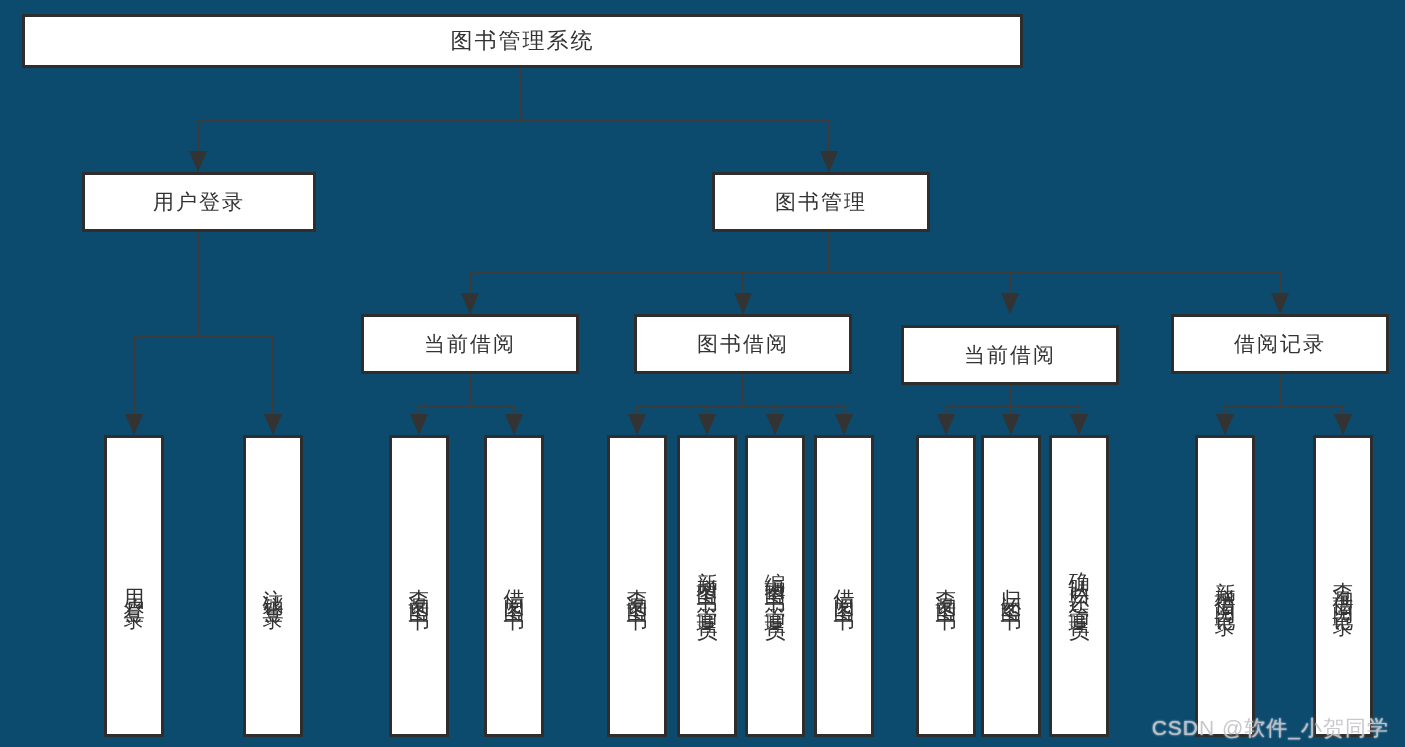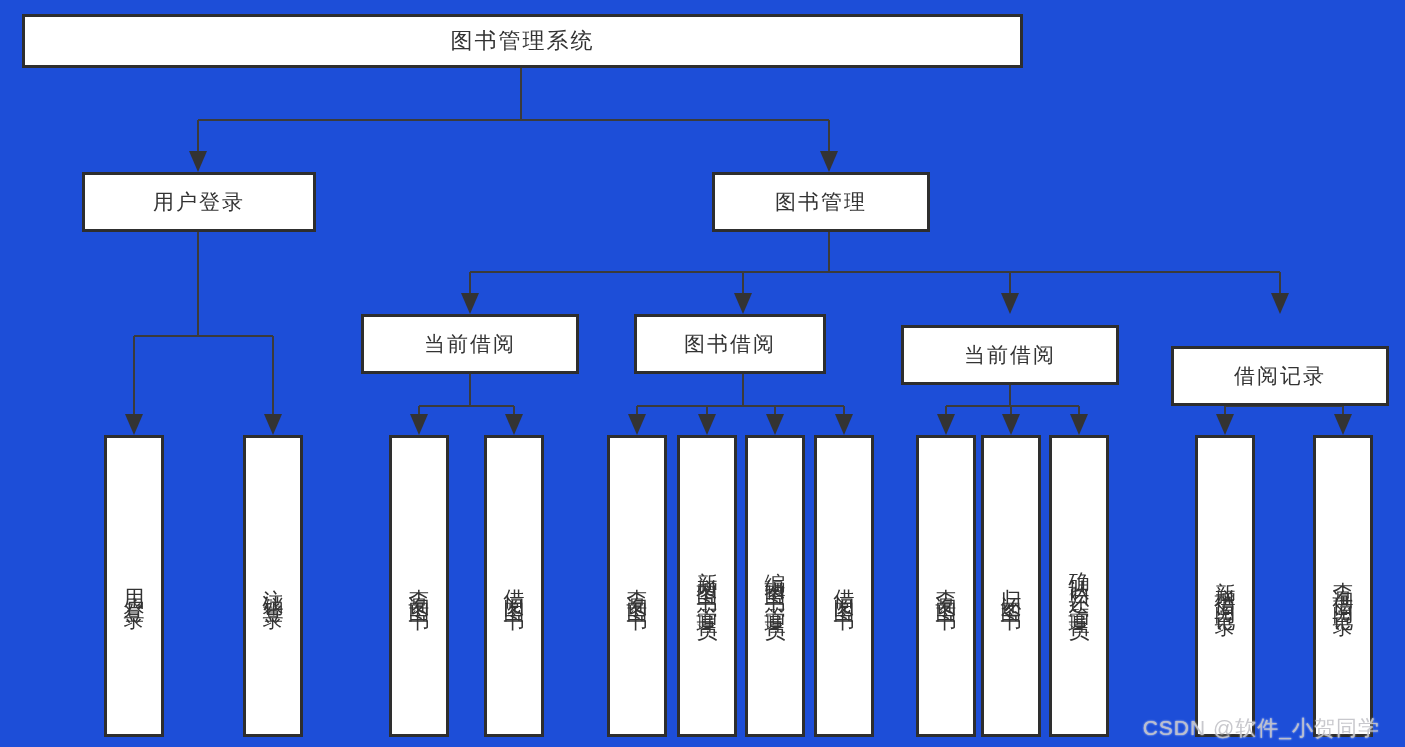--- a/index.html
+++ b/index.html
@@ -1,41 +1,41 @@
 <!DOCTYPE html>
 <html><head>
 <meta charset="utf-8">
 <style>
   html,body{margin:0;padding:0;background:#ffffff;}
   body{width:1405px;height:747px;overflow:hidden;}
-  .canvas{position:relative;width:1405px;height:747px;background:#1d4ed8;
+  .canvas{position:relative;width:1405px;height:747px;background:#0c4a6e;
           font-family:"Liberation Sans","DejaVu Sans",sans-serif;color:#333333;}
   .connectors{position:absolute;left:0;top:0;width:1405px;height:747px;}
   .connectors path{stroke:#3b3b3b;stroke-width:2;fill:none;}
   .connectors polygon{fill:#333333;stroke:none;}
   .box{position:absolute;box-sizing:border-box;background:#ffffff;border:3px solid #2e2e2e;
        display:flex;align-items:center;justify-content:center;
        font-size:21px;color:#333333;letter-spacing:2px;white-space:nowrap;z-index:2;}
   .hbox{height:60px;}
   .p-root{left:22px;top:14px;width:1001px;height:54px;font-size:22px;}
   .p-l2a{left:82px;top:172px;width:234px;}
   .p-l2b{left:712px;top:172px;width:218px;}
   .p-l3a{left:361px;top:314px;width:218px;}
-  .p-l3b{left:634px;top:314px;width:192px;}
+  .p-l3b{left:634px;top:314px;width:218px;}
   .p-l3c{left:901px;top:314px;width:218px;margin-top:11px;}
-  .p-l3d{left:1171px;top:314px;width:218px;margin-top:32px;}
+  .p-l3d{left:1171px;top:314px;width:218px;}
   .vbox{top:435px;width:60px;height:302px;
         writing-mode:vertical-rl;text-orientation:mixed;
         font-size:21px;letter-spacing:7px;}
   .p-v1{left:104px;}  .p-v2{left:243px;}
   .p-v3{left:389px;}  .p-v4{left:484px;}
   .p-v5{left:607px;}  .p-v6{left:677px;}  .p-v7{left:745px;}  .p-v8{left:814px;}
   .p-v9{left:916px;}  .p-v10{left:981px;} .p-v11{left:1049px;}
   .p-v12{left:1195px;}.p-v13{left:1313px;}
-  .watermark{position:absolute;right:25px;bottom:5px;z-index:5;
+  .watermark{position:absolute;right:16px;bottom:5px;z-index:5;
              font-size:21px;letter-spacing:1px;color:#c6c6cb;opacity:.95;
              text-shadow:0 0 2px #ffffff;}
 </style>
 </head>
 <body>
 
 <div class="canvas">
 
   <svg class="connectors" viewBox="0 0 1405 747" xmlns="http://www.w3.org/2000/svg">
     <g>

